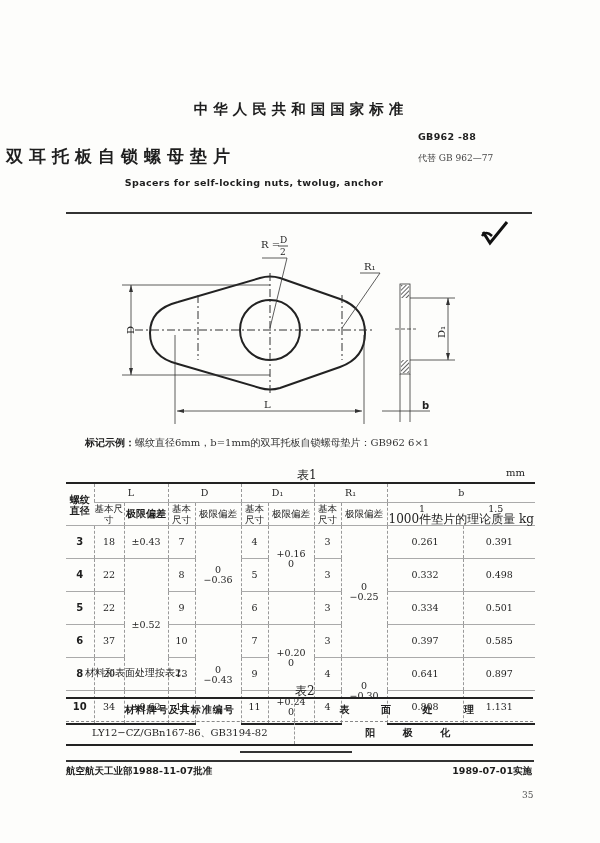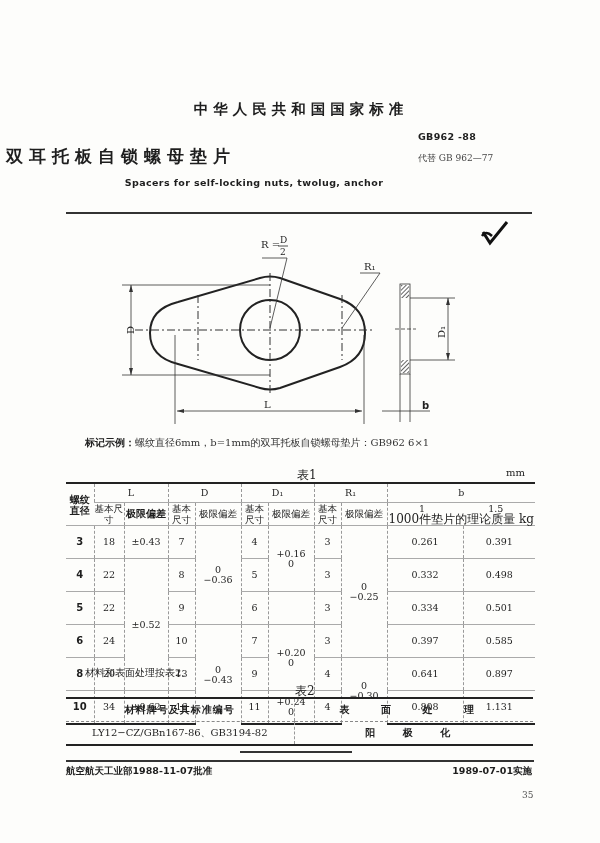--- a/index.html
+++ b/index.html
@@ -199,21 +199,21 @@
       <td>22</td>
       <td>9</td>
       <td>6</td>
       <td></td>
       <td>3</td>
       <td>0.334</td>
       <td>0.501</td>
     </tr>
     <tr>
       <td class="hdr-bold">6</td>
-      <td>24</td>
+      <td>37</td>
       <td>10</td>
       <td rowspan="3"><span>0</span><br><span>−0.43</span></td>
       <td>7</td>
       <td rowspan="2"><span>+0.20</span><br><span>0</span></td>
       <td>3</td>
       <td>0.397</td>
       <td>0.585</td>
     </tr>
     <tr>
       <td class="hdr-bold">8</td>

